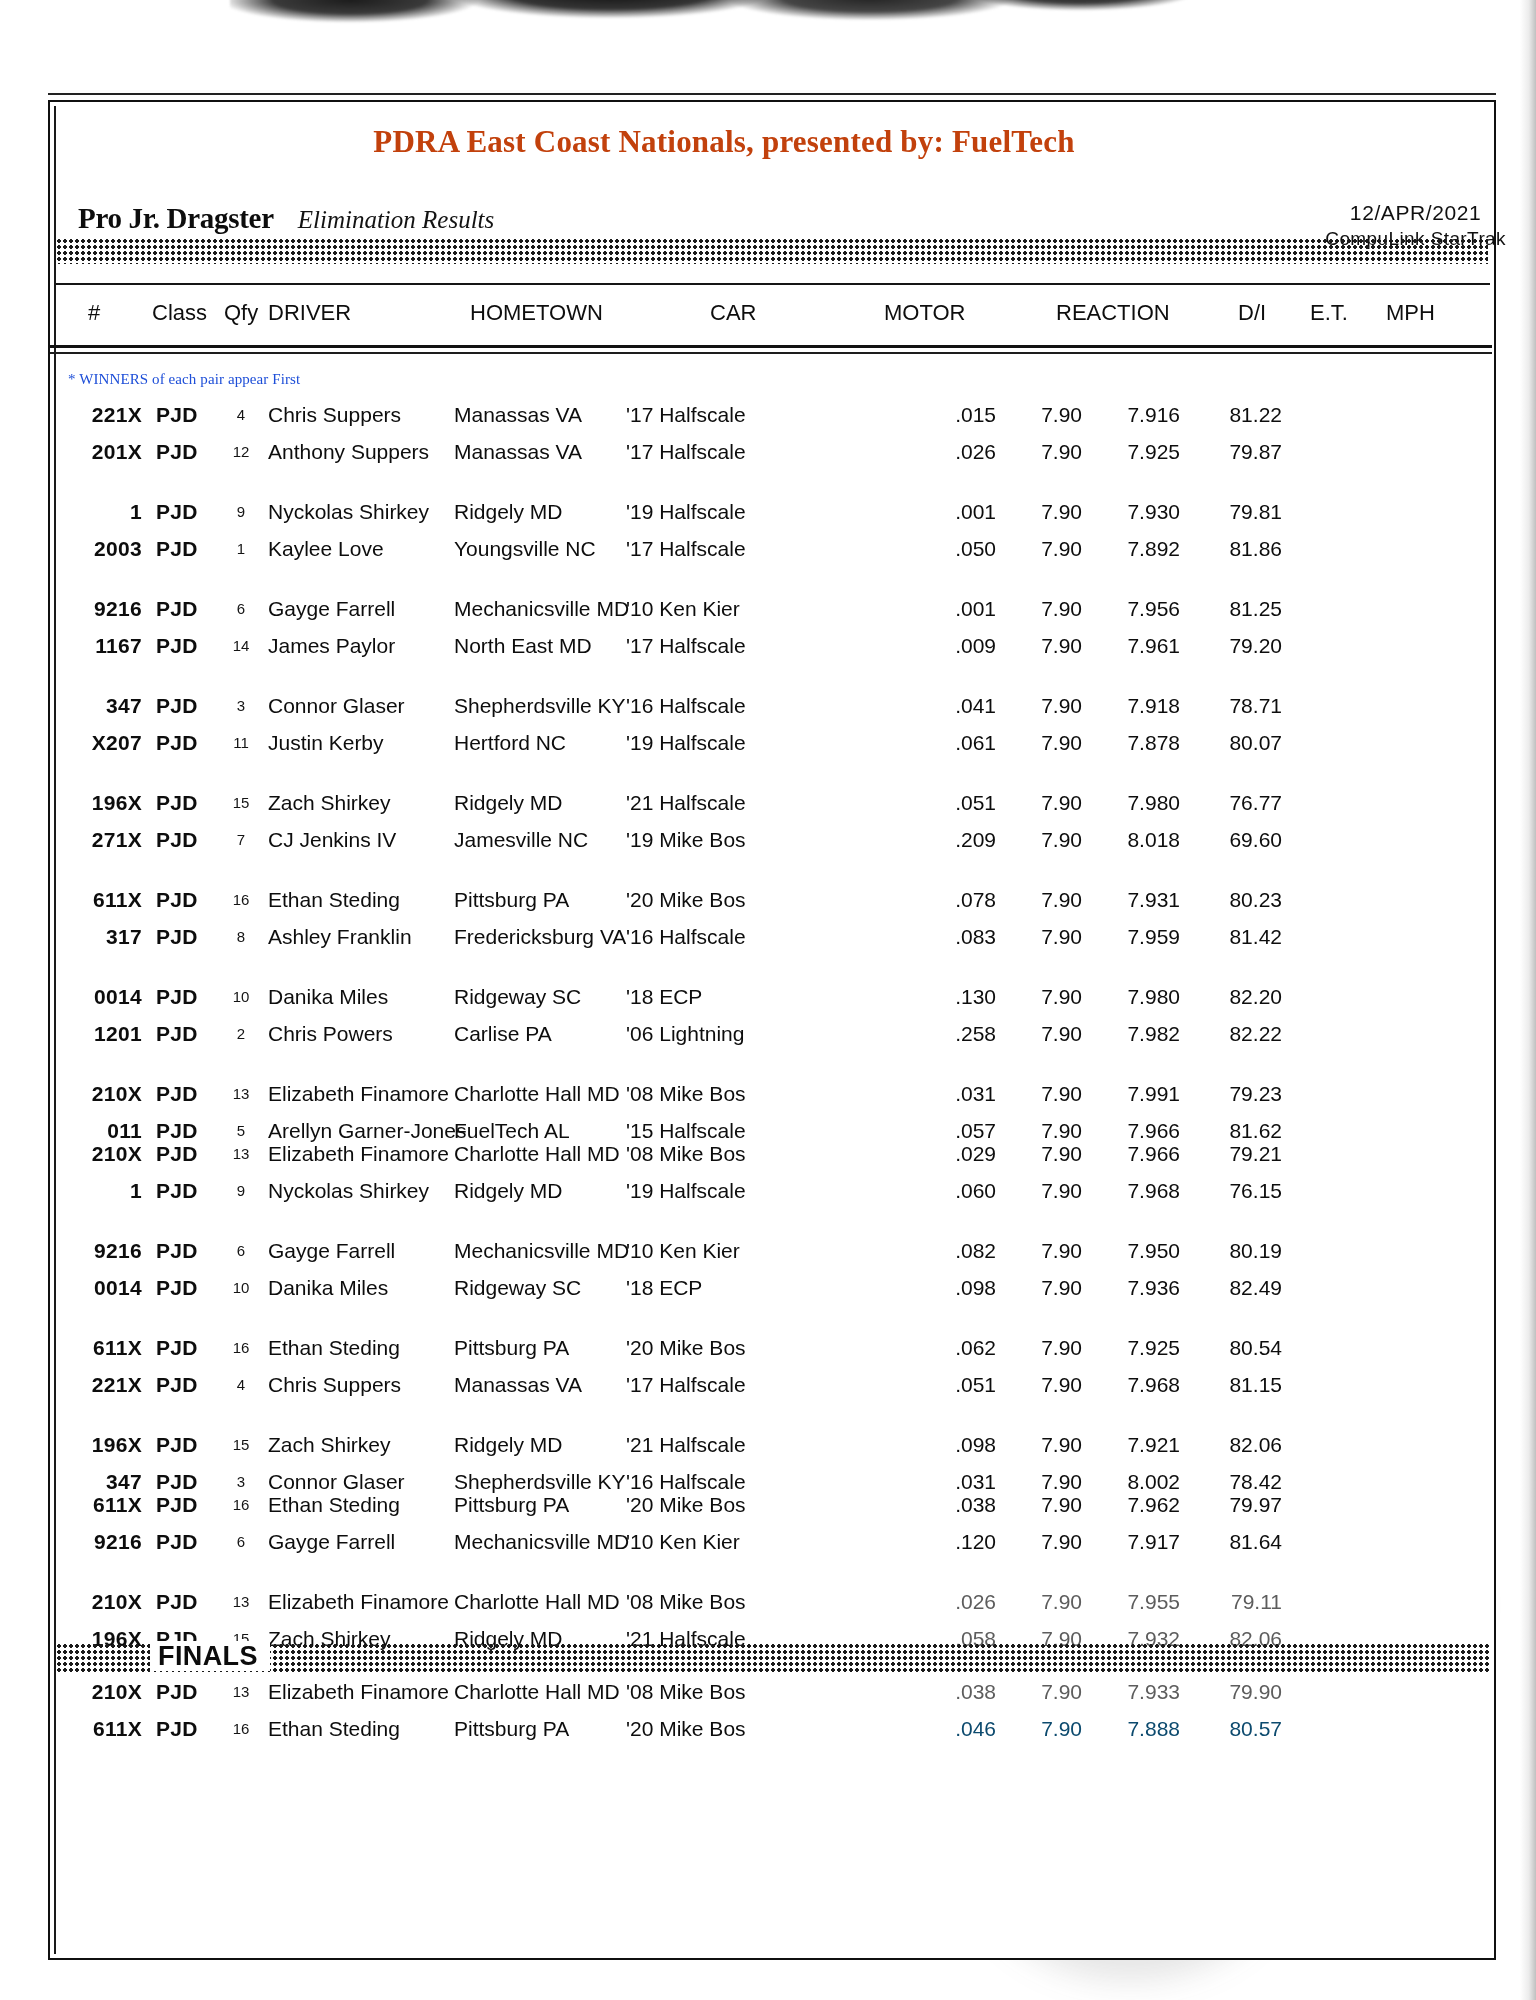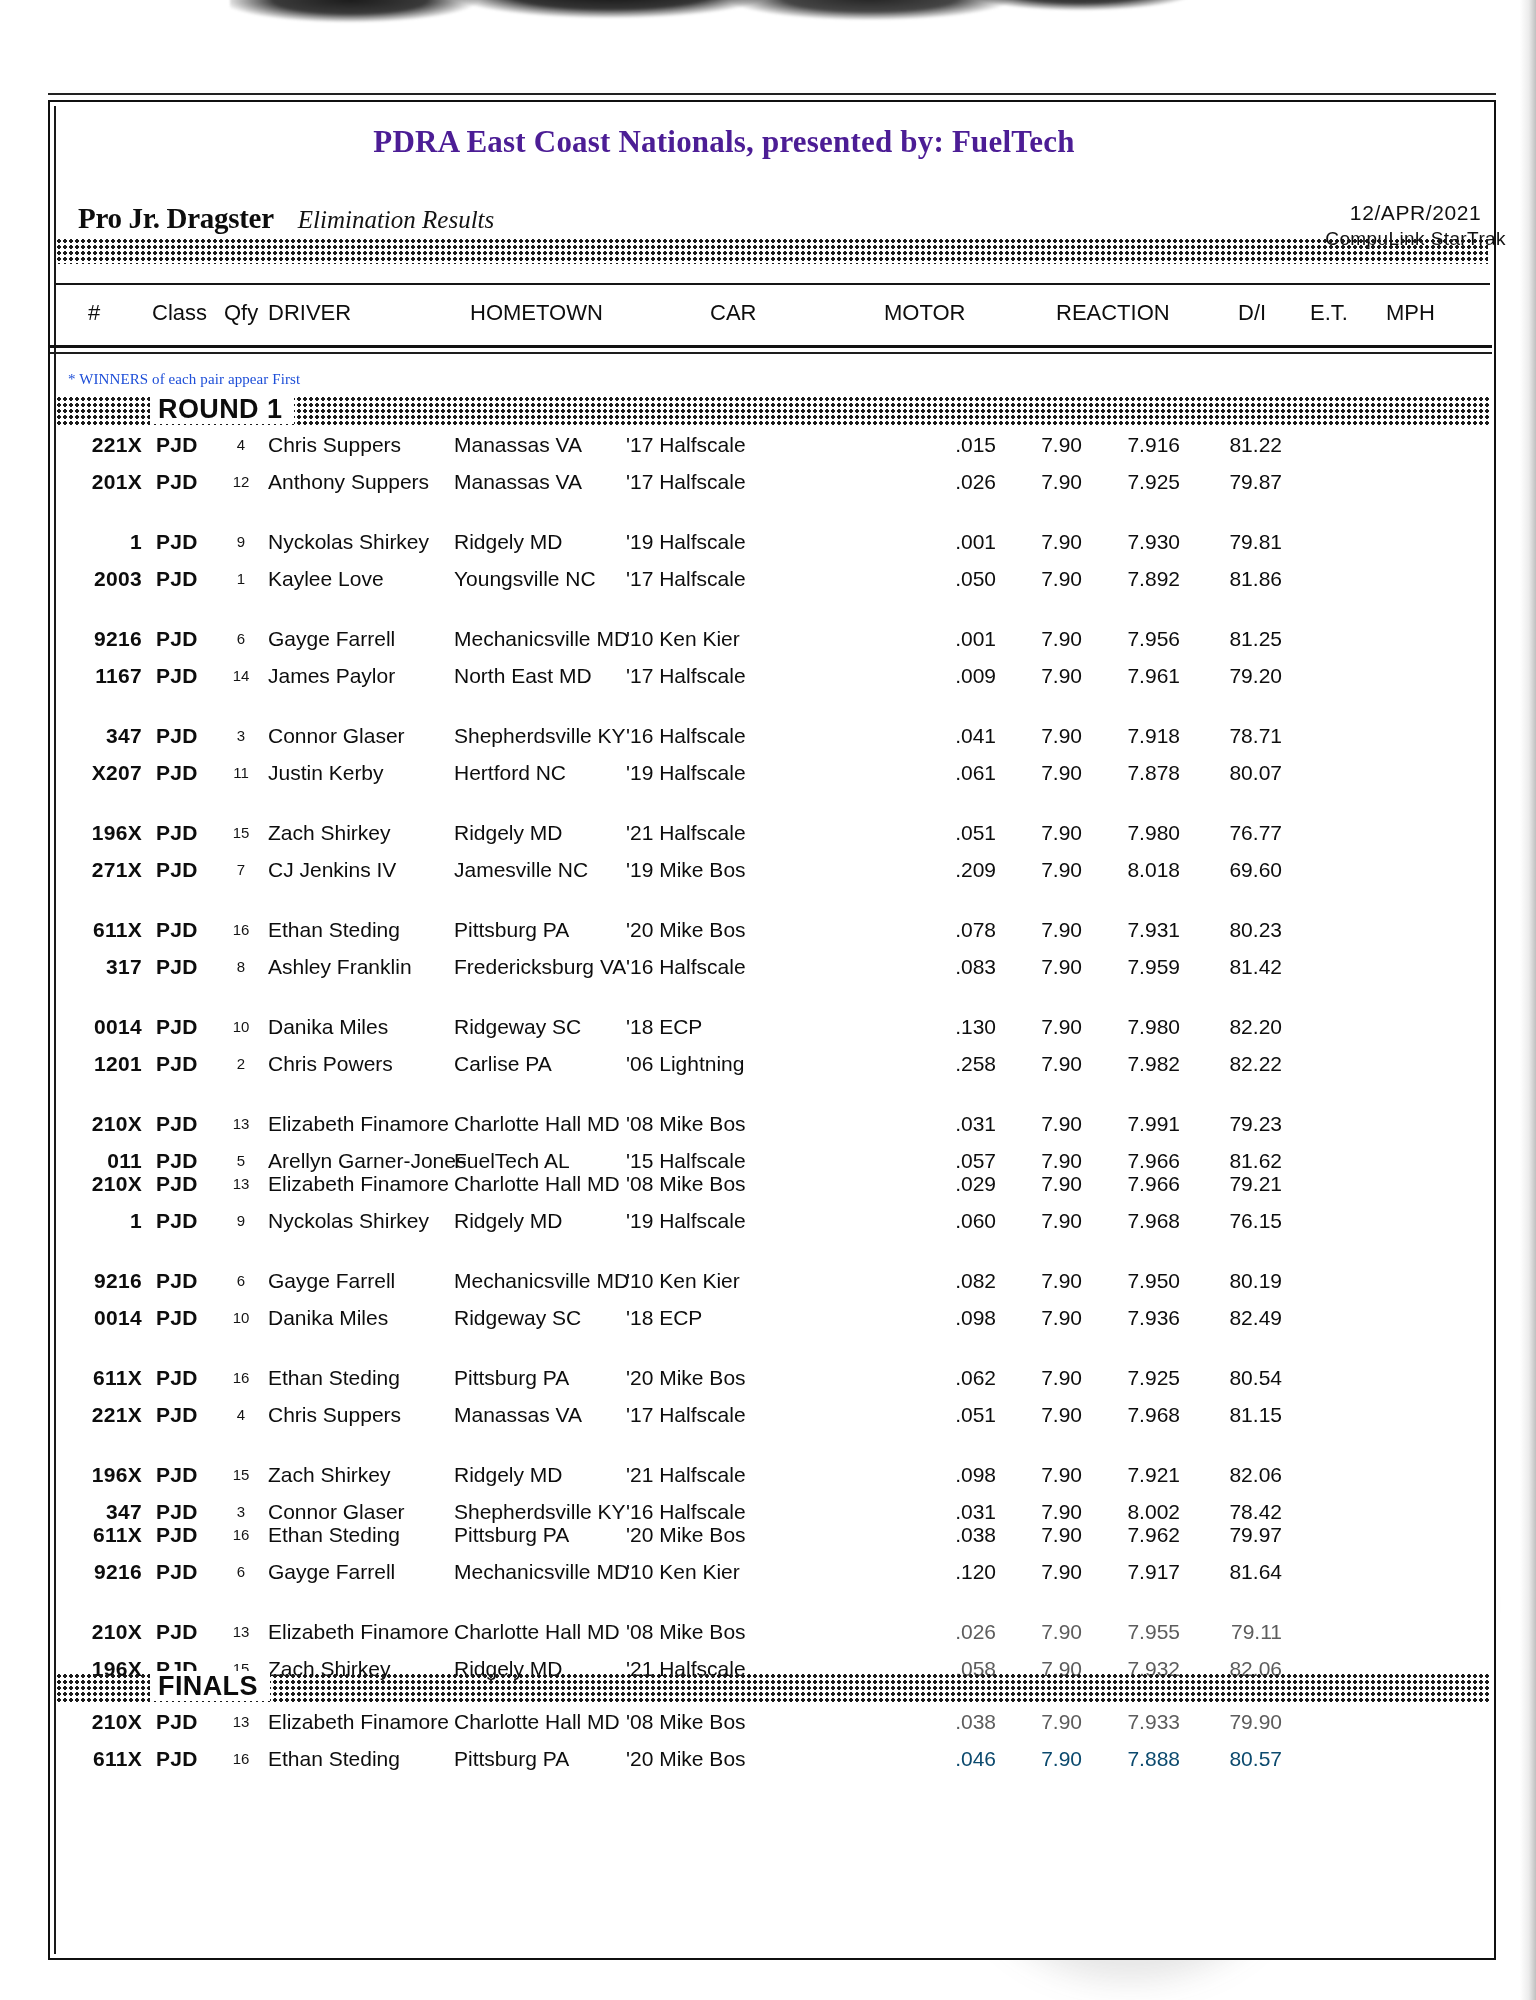--- a/index.html
+++ b/index.html
@@ -42,21 +42,21 @@
   }
   #frame-top-double{
     position:absolute;left:48px;top:93px;width:1448px;height:2px;background:#222;
   }
 
   
   #doc-title{
     position:absolute;left:0;top:124px;width:1448px;
     text-align:center;
     font-family:"Liberation Serif", serif;
-    font-weight:bold;font-size:31px;letter-spacing:.2px;color:#4c1d95;
+    font-weight:bold;font-size:31px;letter-spacing:.2px;color:#c2410c;
   }
   #class-line{
     position:absolute;left:78px;top:202px;
     display:flex;align-items:baseline;gap:24px;
   }
   #class-name{
     font-family:"Liberation Serif", serif;
     font-weight:bold;font-size:29px;color:#0d0d0d;letter-spacing:-.3px;
   }
   #result-type{
@@ -169,23 +169,20 @@
   <span class="ch" style="left:1254px;">E.T.</span>
   <span class="ch" style="left:1330px;">MPH</span>
 </div>
 <div id="header-rule-2"></div>
 <div id="header-rule-3"></div>
 
 <div id="winner-note">* WINNERS of each pair appear First</div>
 
 <div id="results">
     <div class="round">
-      <div class="round-bar dotbar">
-        <div class="round-label">ROUND 1</div>
-      </div>
       <div class="pair">
         <div class="row">
           <span class="cell c-num">221X</span>
           <span class="cell c-class">PJD</span>
           <span class="cell c-qfy">4</span>
           <span class="cell c-driver">Chris Suppers</span>
           <span class="cell c-town">Manassas  VA</span>
           <span class="cell c-car">'17 Halfscale</span>
           <span class="cell c-react">.015</span>
           <span class="cell c-di">7.90</span>

